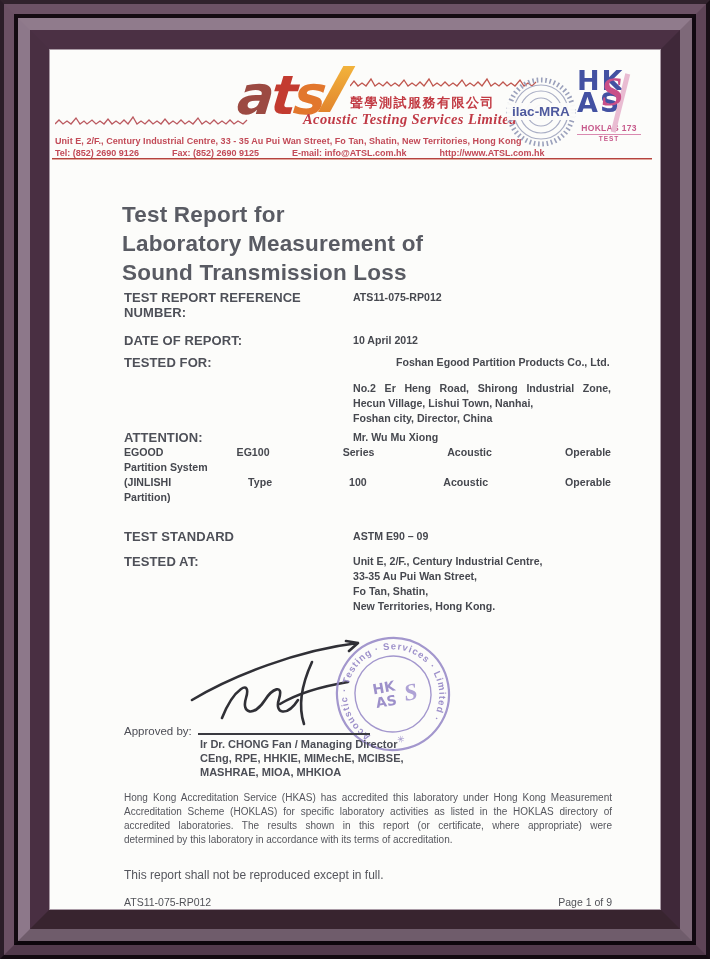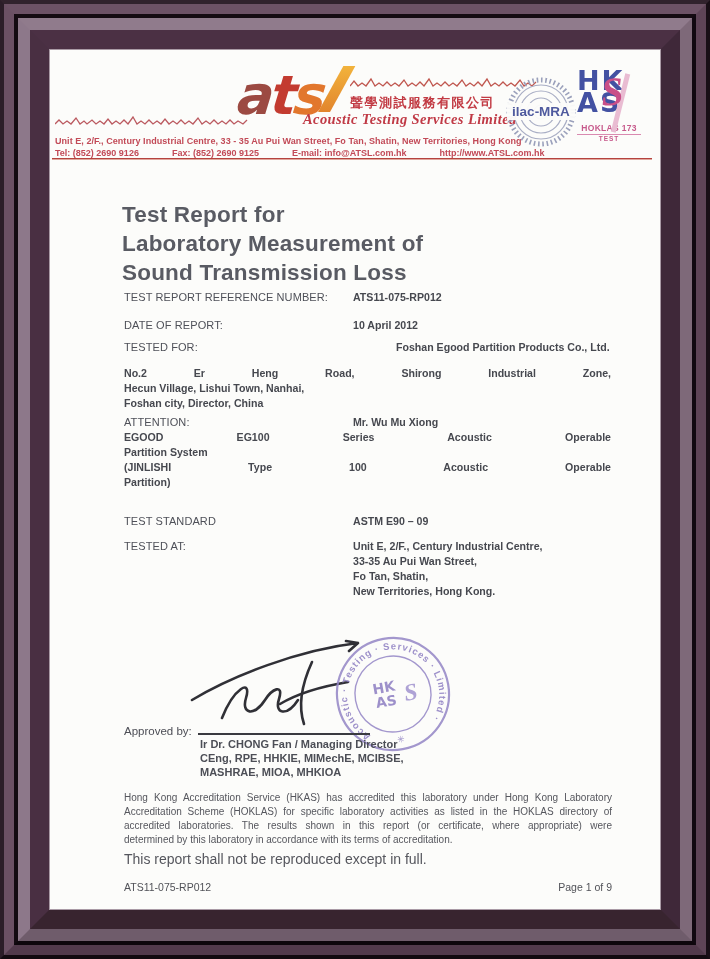--- a/index.html
+++ b/index.html
@@ -49,43 +49,43 @@
         letter-spacing:.3px; text-align:center; border-bottom:1px solid #d98ab0; padding-bottom:1px; }
   .hoklas-test { font-size:6.5px; font-weight:bold; color:#c75a8c; text-align:center; letter-spacing:1px; }
 
   
   .title { position:absolute; left:72px; top:150px; font-size:22.5px; line-height:29px;
         font-weight:bold; color:#595b63; letter-spacing:.2px; }
 
   
   .fields { position:absolute; left:74px; top:240px; width:487px; }
   .frow { display:flex; }
-  .frow .flabel { width:229px; flex:none; font-size:11px; line-height:15px;
-        font-weight:normal; color:#4e5058; letter-spacing:.1px; }
+  .frow .flabel { width:229px; flex:none; font-size:13px; line-height:15px;
+        font-weight:bold; color:#4e5058; letter-spacing:.1px; }
   .frow .fvalue { flex:1; font-size:10.6px; line-height:15px; font-weight:bold; color:#46484f; }
   .fvalue .vline.just { white-space:nowrap; text-align:justify; text-align-last:justify; }
   .frow:nth-child(1){margin-bottom:13px;} .frow:nth-child(2){margin-bottom:7px;}
-  .frow:nth-child(3){margin-bottom:11px;gap:43px;} .frow:nth-child(4){margin-bottom:4px;flex-direction:column;}
+  .frow:nth-child(3){margin-bottom:11px;gap:43px;} .frow:nth-child(4){margin-bottom:4px;}
   .frow:nth-child(5){margin-bottom:0;}  .frow:nth-child(6){margin-bottom:24px;}
   .frow:nth-child(7){margin-bottom:10px;}
 
   
   .sig { position:absolute; left:74px; top:586px; width:487px; height:150px; }
   .scribble { position:absolute; left:64px; top:2px; }
   .stamp { position:absolute; left:206px; top:-5px; opacity:.85; transform:rotate(-10deg); }
   .approved { position:absolute; left:0; top:89px; font-size:11.5px; color:#4c4d55; }
   .sig-line { position:absolute; left:74px; top:97px; width:172px; border-top:2px solid #3a3a40; }
   .sig-names { position:absolute; left:76px; top:101px; font-size:11px; line-height:14px;
         font-weight:bold; color:#4c4e56; }
 
   
   .footer { position:absolute; left:74px; top:741px; width:488px; }
   .accr { font-size:10px; line-height:14px; color:#55565d; }
   .accr .jl { white-space:nowrap; text-align:justify; text-align-last:justify; }
-  .repro { margin-top:4px; font-size:14px; color:#55565d; }
+  .repro { margin-top:21px; font-size:12px; color:#55565d; }
   .bottom-row { margin-top:14px; display:flex; justify-content:space-between;
         font-size:10.5px; color:#515258; }
 </style>
 </head>
 <body>
 
 <div class="f1">
  <div class="f2">
   <div class="f3">
    <div class="f4">
@@ -222,21 +222,21 @@
           <div class="sig-line"></div>
           <div class="sig-names">
             <div>Ir Dr. CHONG Fan / Managing Director</div>
             <div>CEng, RPE, HHKIE, MIMechE, MCIBSE,</div>
             <div>MASHRAE, MIOA, MHKIOA</div>
           </div>
         </div>
 
         <div class="footer">
           <div class="accr">
-                    <div class="jl">Hong Kong Accreditation Service (HKAS) has accredited this laboratory under Hong Kong Laboratory</div>
+                    <div class="jl">Hong Kong Accreditation Service (HKAS) has accredited this laboratory under Hong Kong Measurement</div>
                     <div class="jl">Accreditation Scheme (HOKLAS) for specific laboratory activities as listed in the HOKLAS directory of</div>
                     <div class="jl">accredited laboratories. The results shown in this report (or certificate, where appropriate) were</div>
                     <div class="">determined by this laboratory in accordance with its terms of accreditation.</div>
                   </div>
           <div class="repro">This report shall not be reproduced except in full.</div>
           <div class="bottom-row">
             <span>ATS11-075-RP012</span>
             <span>Page 1 of 9</span>
           </div>
         </div>

